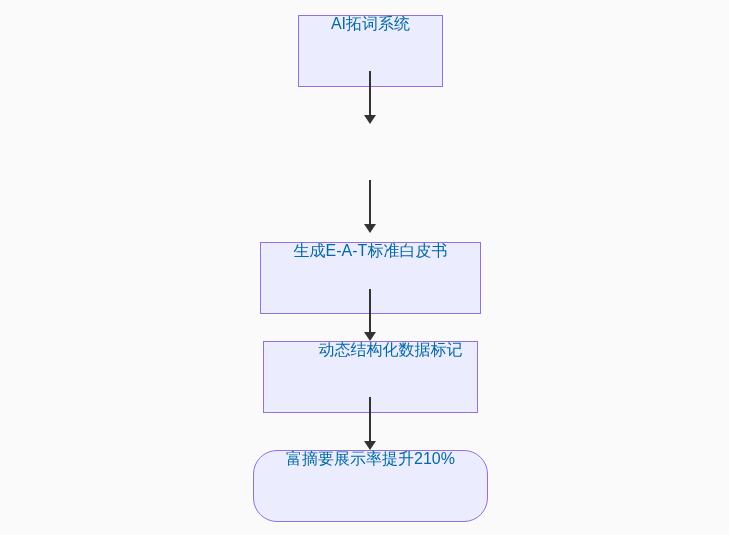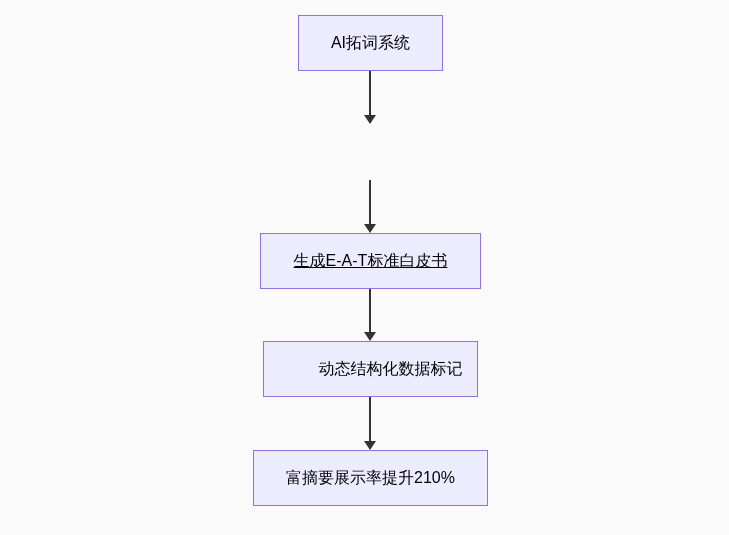--- a/index.html
+++ b/index.html
@@ -13,37 +13,36 @@
   .canvas {
     position: relative;
     width: 729px;
     height: 535px;
     background: #fafafa;
     overflow: hidden;
   }
 
   .node {
     position: absolute;
-    height: 56px;
+    height: 72px;
     background: #ECECFF;
     border: 1.5px solid #9370DB;
-    color: #000000;
+    color: #0369a1;
     font-size: 16px;
     display: flex;
-    align-items: center;
     justify-content: center;
     text-align: center;
     line-height: 1;
   }
 
   .node-1 { left: 298px; top: 15px;  width: 145px; }
   .node-2 { left: 272px; top: 124px; width: 196px; }
-  .node-3 { left: 260px; top: 233px; width: 221px; text-decoration: underline; }
+  .node-3 { left: 260px; top: 242px; width: 221px; }
   .node-4 { left: 263px; top: 341px; width: 215px; padding-left: 40px; }
-  .node-5 { left: 253px; top: 450px; width: 235px; }
+  .node-5 { left: 253px; top: 450px; width: 235px; border-radius: 24px; }
 
   .edge {
     position: absolute;
     left: 363px;           
     width: 14px;
     display: flex;
     flex-direction: column;
     align-items: center;
   }
 

